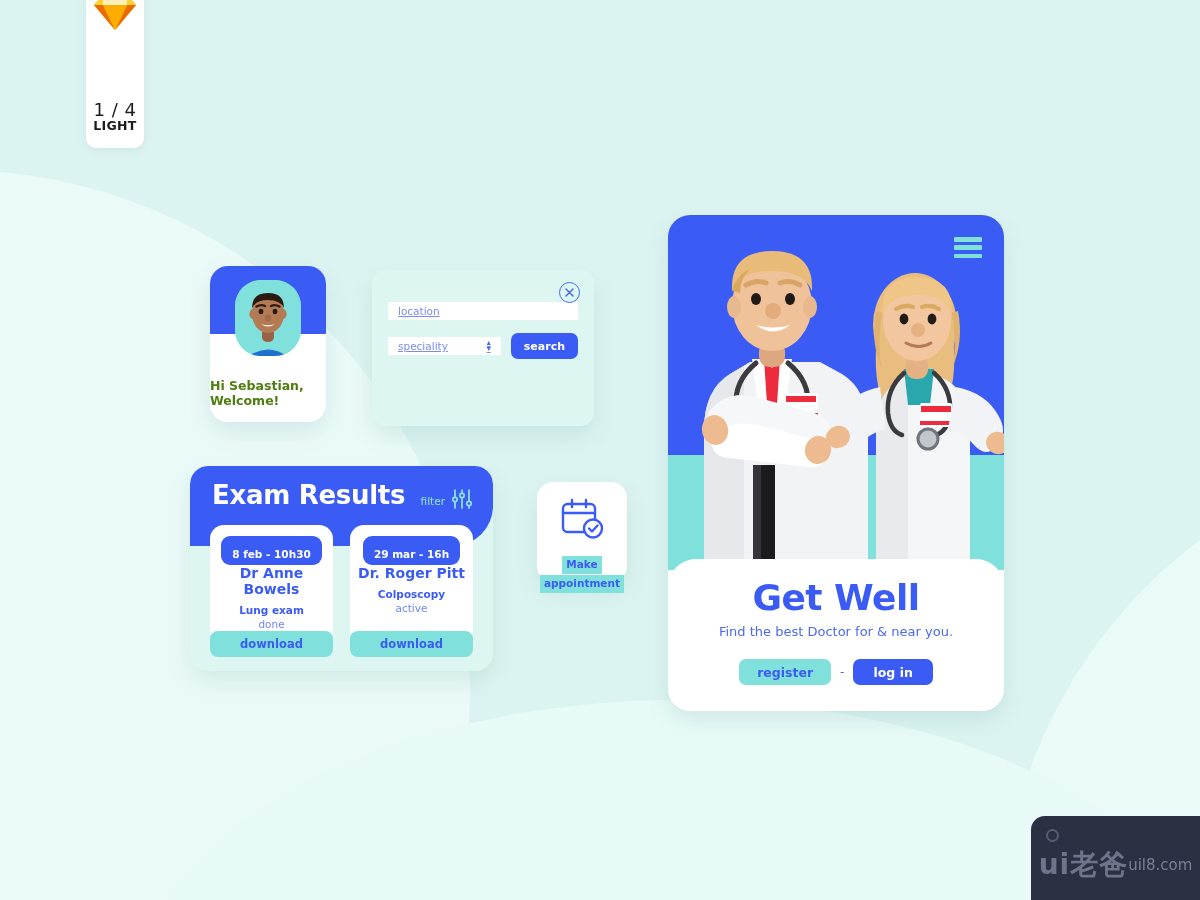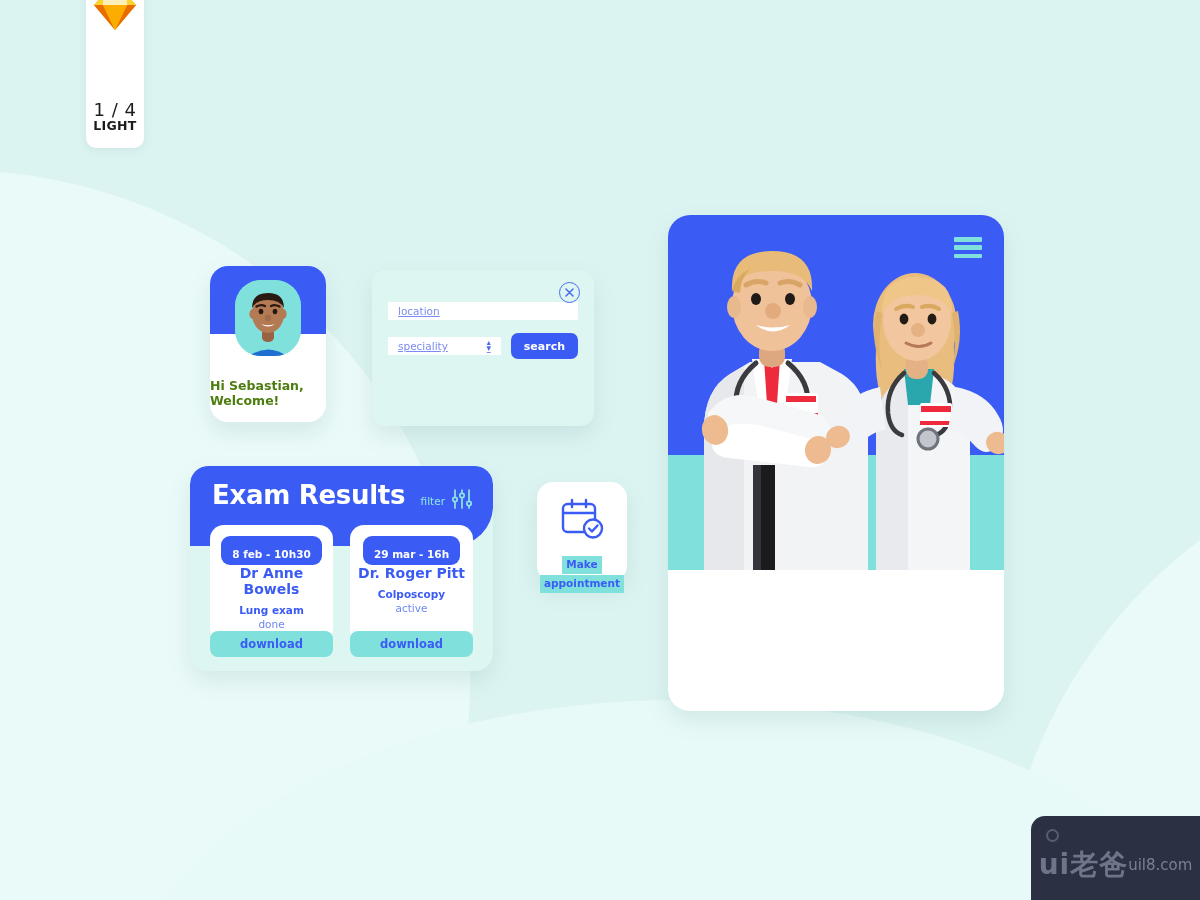--- a/index.html
+++ b/index.html
@@ -616,19 +616,28 @@
 
         <path d="M212 172 q-28 6 -42 26 q-10 14 -2 28 q9 14 22 4 q12 -12 28 -16 Z" fill="#f2f3f6"></path>
         <ellipse cx="170" cy="222" rx="12" ry="11" fill="#eeba8f" transform="rotate(-20 170 222)"></ellipse>
 
         <path d="M288 172 q30 6 42 28 q10 16 0 30 q-10 13 -22 2 q-12 -14 -28 -18 Z" fill="#f2f3f6"></path>
         <ellipse cx="330" cy="228" rx="12" ry="11" fill="#eeba8f" transform="rotate(18 330 228)"></ellipse>
       </svg>
     </span>
   </div>
 
+  <div id="phone-bottom">
+    <div class="headline">Get Well</div>
+    <div class="tagline">Find the best Doctor for &amp; near you.</div>
+    <div class="cta-row">
+      <button id="register-button">register</button>
+      <span class="cta-sep">-</span>
+      <button id="login-button">log in</button>
+    </div>
+  </div>
 </div>
 
 <div id="watermark">
   <span class="dot"></span>
   <div class="logo">ui老爸</div>
   <div class="url">uil8.com</div>
 </div>
 
 </body></html>

